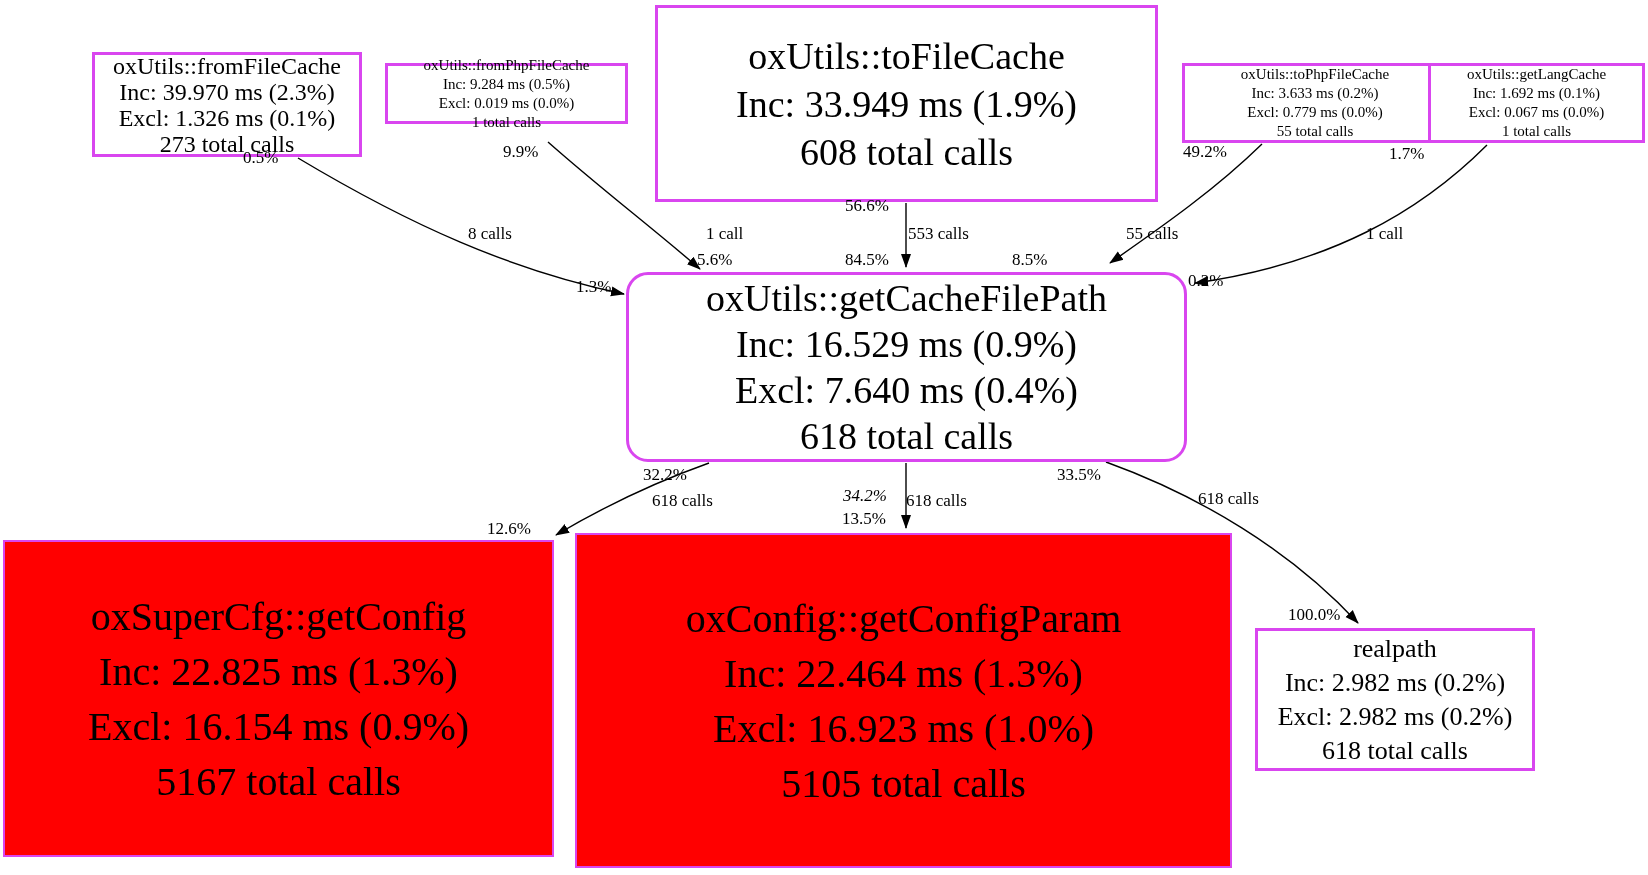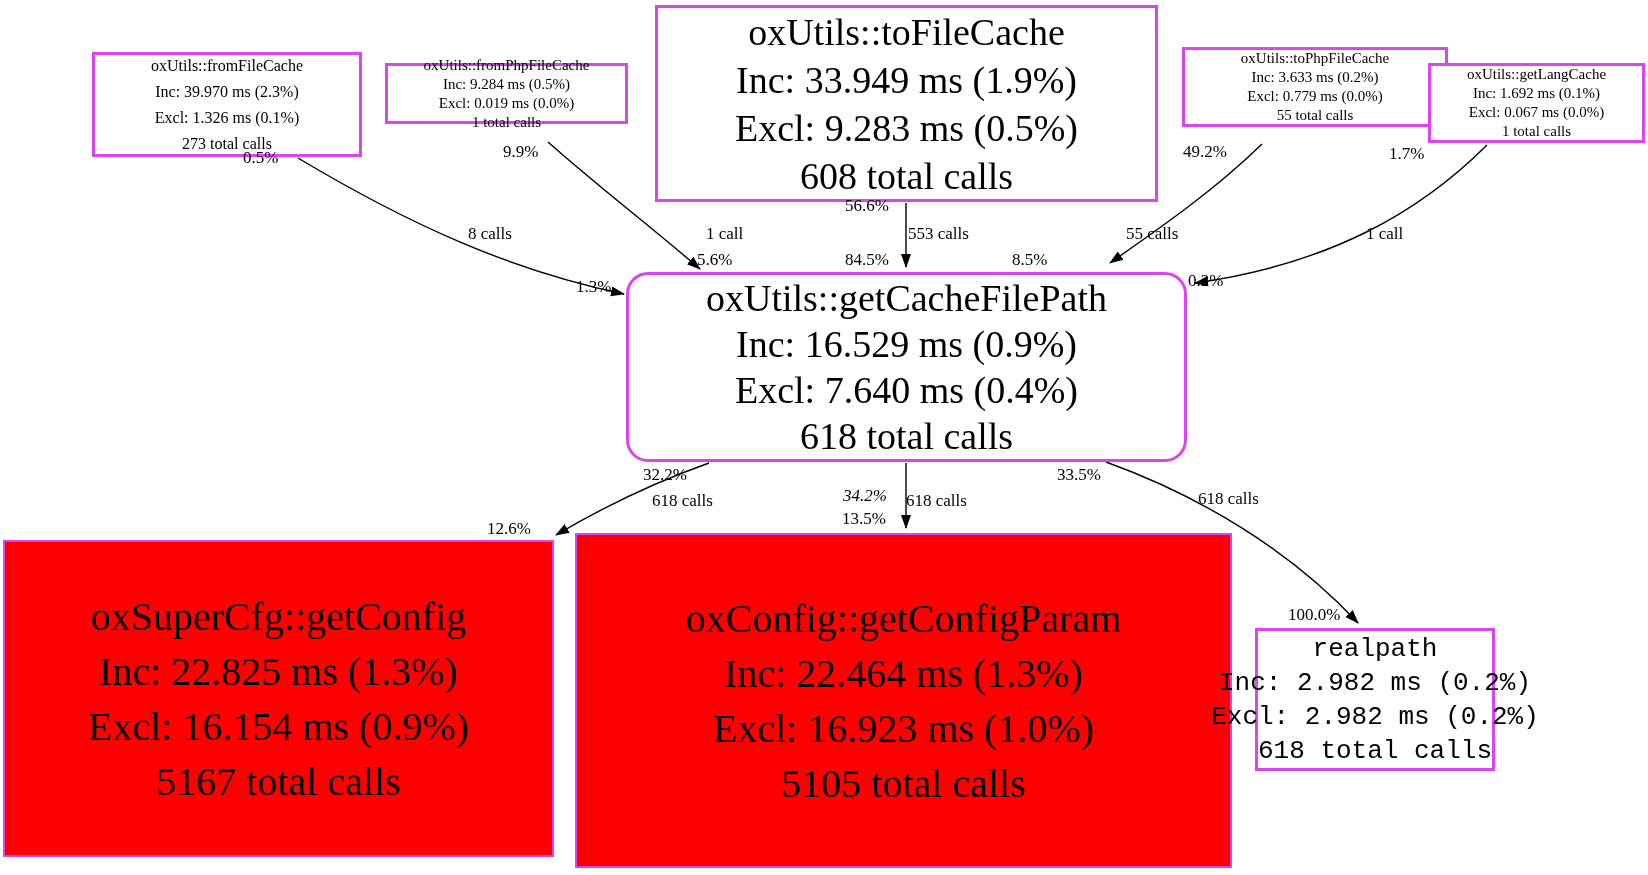--- a/index.html
+++ b/index.html
@@ -9,29 +9,29 @@
     overflow:hidden;
   }
   #edge-layer { position:absolute; left:0; top:0; width:1648px; height:875px; }
   .node {
     position:absolute; display:flex; flex-direction:column;
     justify-content:center; align-items:center; text-align:center;
     background:#ffffff; border:3px solid #d946ef; box-sizing:border-box;
     white-space:nowrap;
   }
   .node.hot { background:#ff0000; border-width:2px; }
-  #n0 { left:92px;  top:52px;  width:270px; height:105px; font-size:16px; line-height:26px; }
+  #n0 { left:92px;  top:52px;  width:270px; height:105px; font-size:24px; line-height:26px; }
   #n1 { left:385px; top:63px;  width:243px; height:61px;  font-size:15px; line-height:19px; }
   #n2 { left:655px; top:5px;   width:503px; height:197px; font-size:38px; line-height:48px; }
-  #n3 { left:1182px;top:47px;  width:266px; height:80px;  font-size:15px; line-height:19px; }
+  #n3 { left:1182px;top:63px;  width:266px; height:80px;  font-size:15px; line-height:19px; }
   #n4 { left:1428px;top:63px;  width:217px; height:80px;  font-size:15px; line-height:19px; }
   #n5 { left:626px; top:272px; width:561px; height:190px; font-size:38px; line-height:46px;border-radius:22px; }
   #n6 { left:3px;   top:540px; width:551px; height:317px; font-size:40px; line-height:55px; }
   #n7 { left:575px; top:533px; width:657px; height:335px; font-size:40px; line-height:55px; }
-  #n8 { left:1255px;top:628px; width:240px; height:143px; font-size:26px; line-height:34px;font-family:Liberation Mono, monospace; }
+  #n8 { left:1255px;top:628px; width:280px; height:143px; font-size:26px; line-height:34px; }
   .elabel { position:absolute; font-size:17px; white-space:nowrap; }
   
   .l0s { left:243px;  top:148px; }
   .l0m { left:468px;  top:224px; }
   .l0e { left:576px;  top:277px; }
   
   .l1s { left:503px;  top:142px; }
   .l1m { left:706px;  top:224px; }
   .l1e { left:697px;  top:250px; }
   
@@ -90,21 +90,20 @@
   <div class="node" id="n1">
     <div>oxUtils::fromPhpFileCache</div>
     <div>Inc: 9.284 ms (0.5%)</div>
     <div>Excl: 0.019 ms (0.0%)</div>
     <div>1 total calls</div>
   </div>
 
   <div class="node" id="n2">
     <div>oxUtils::toFileCache</div>
     <div>Inc: 33.949 ms (1.9%)</div>
-    <div>Excl: 9.283 ms (0.5%)</div>
     <div>608 total calls</div>
   </div>
 
   <div class="node" id="n3">
     <div>oxUtils::toPhpFileCache</div>
     <div>Inc: 3.633 ms (0.2%)</div>
     <div>Excl: 0.779 ms (0.0%)</div>
     <div>55 total calls</div>
   </div>
 

